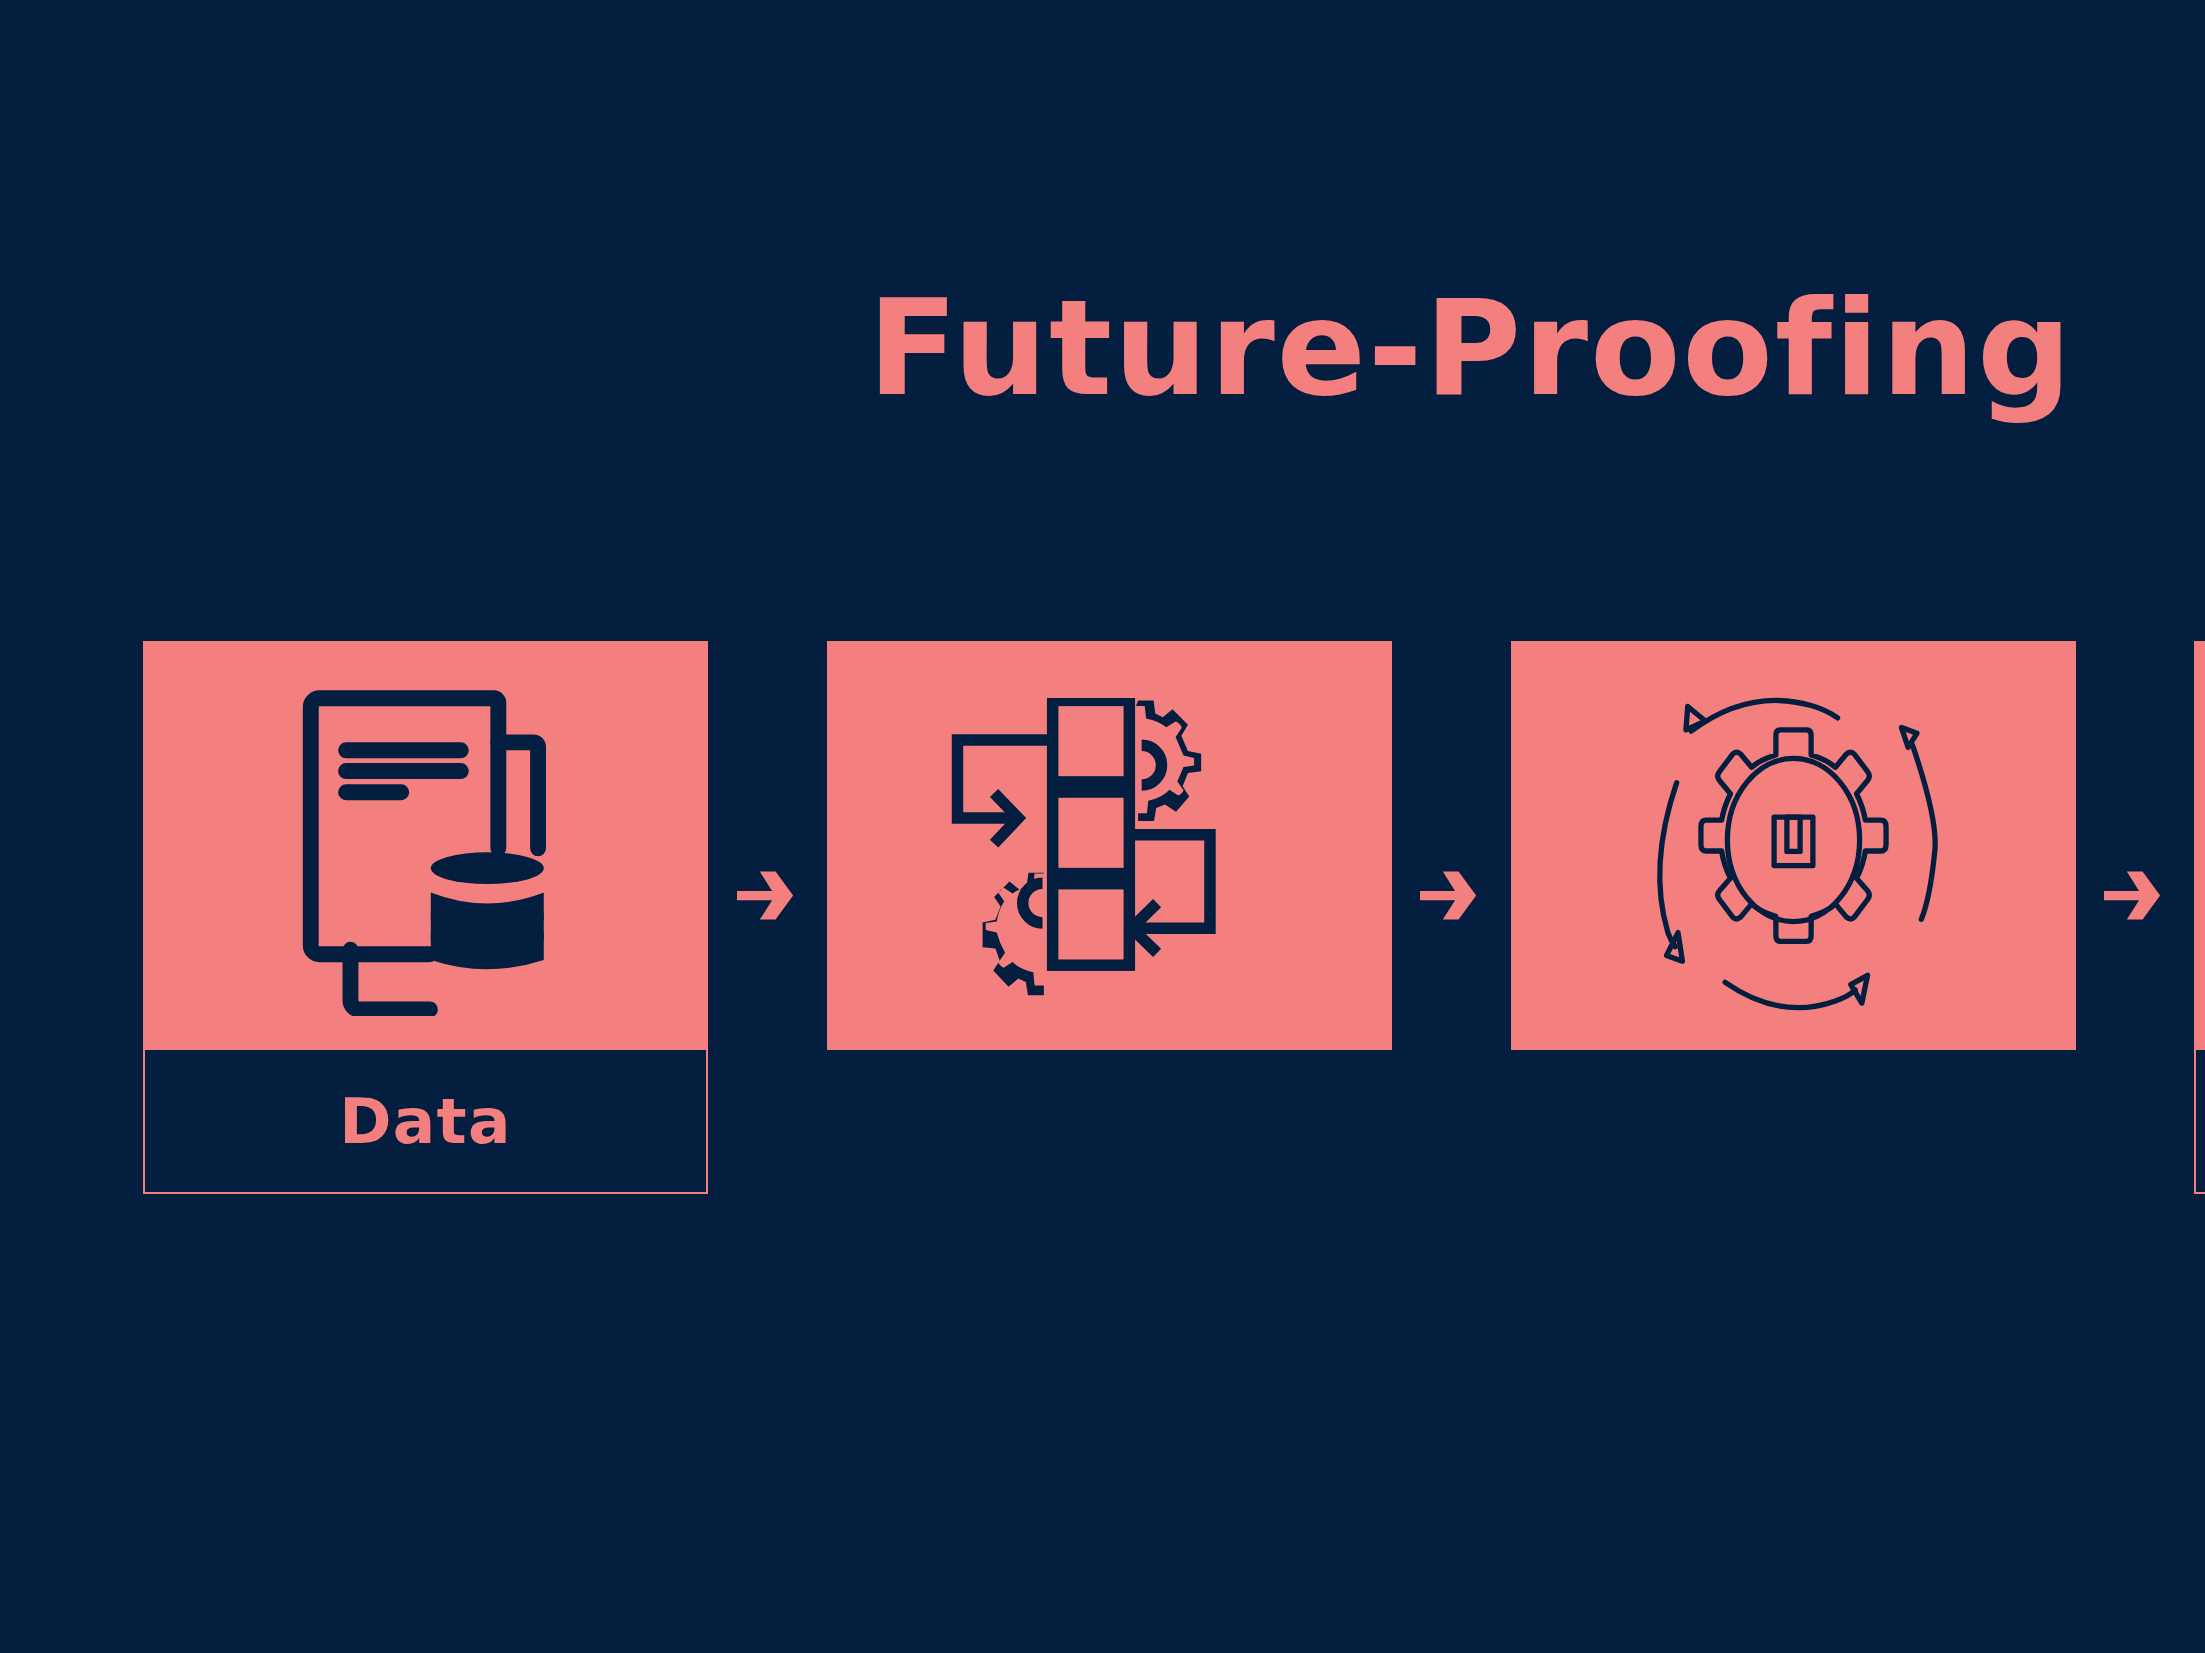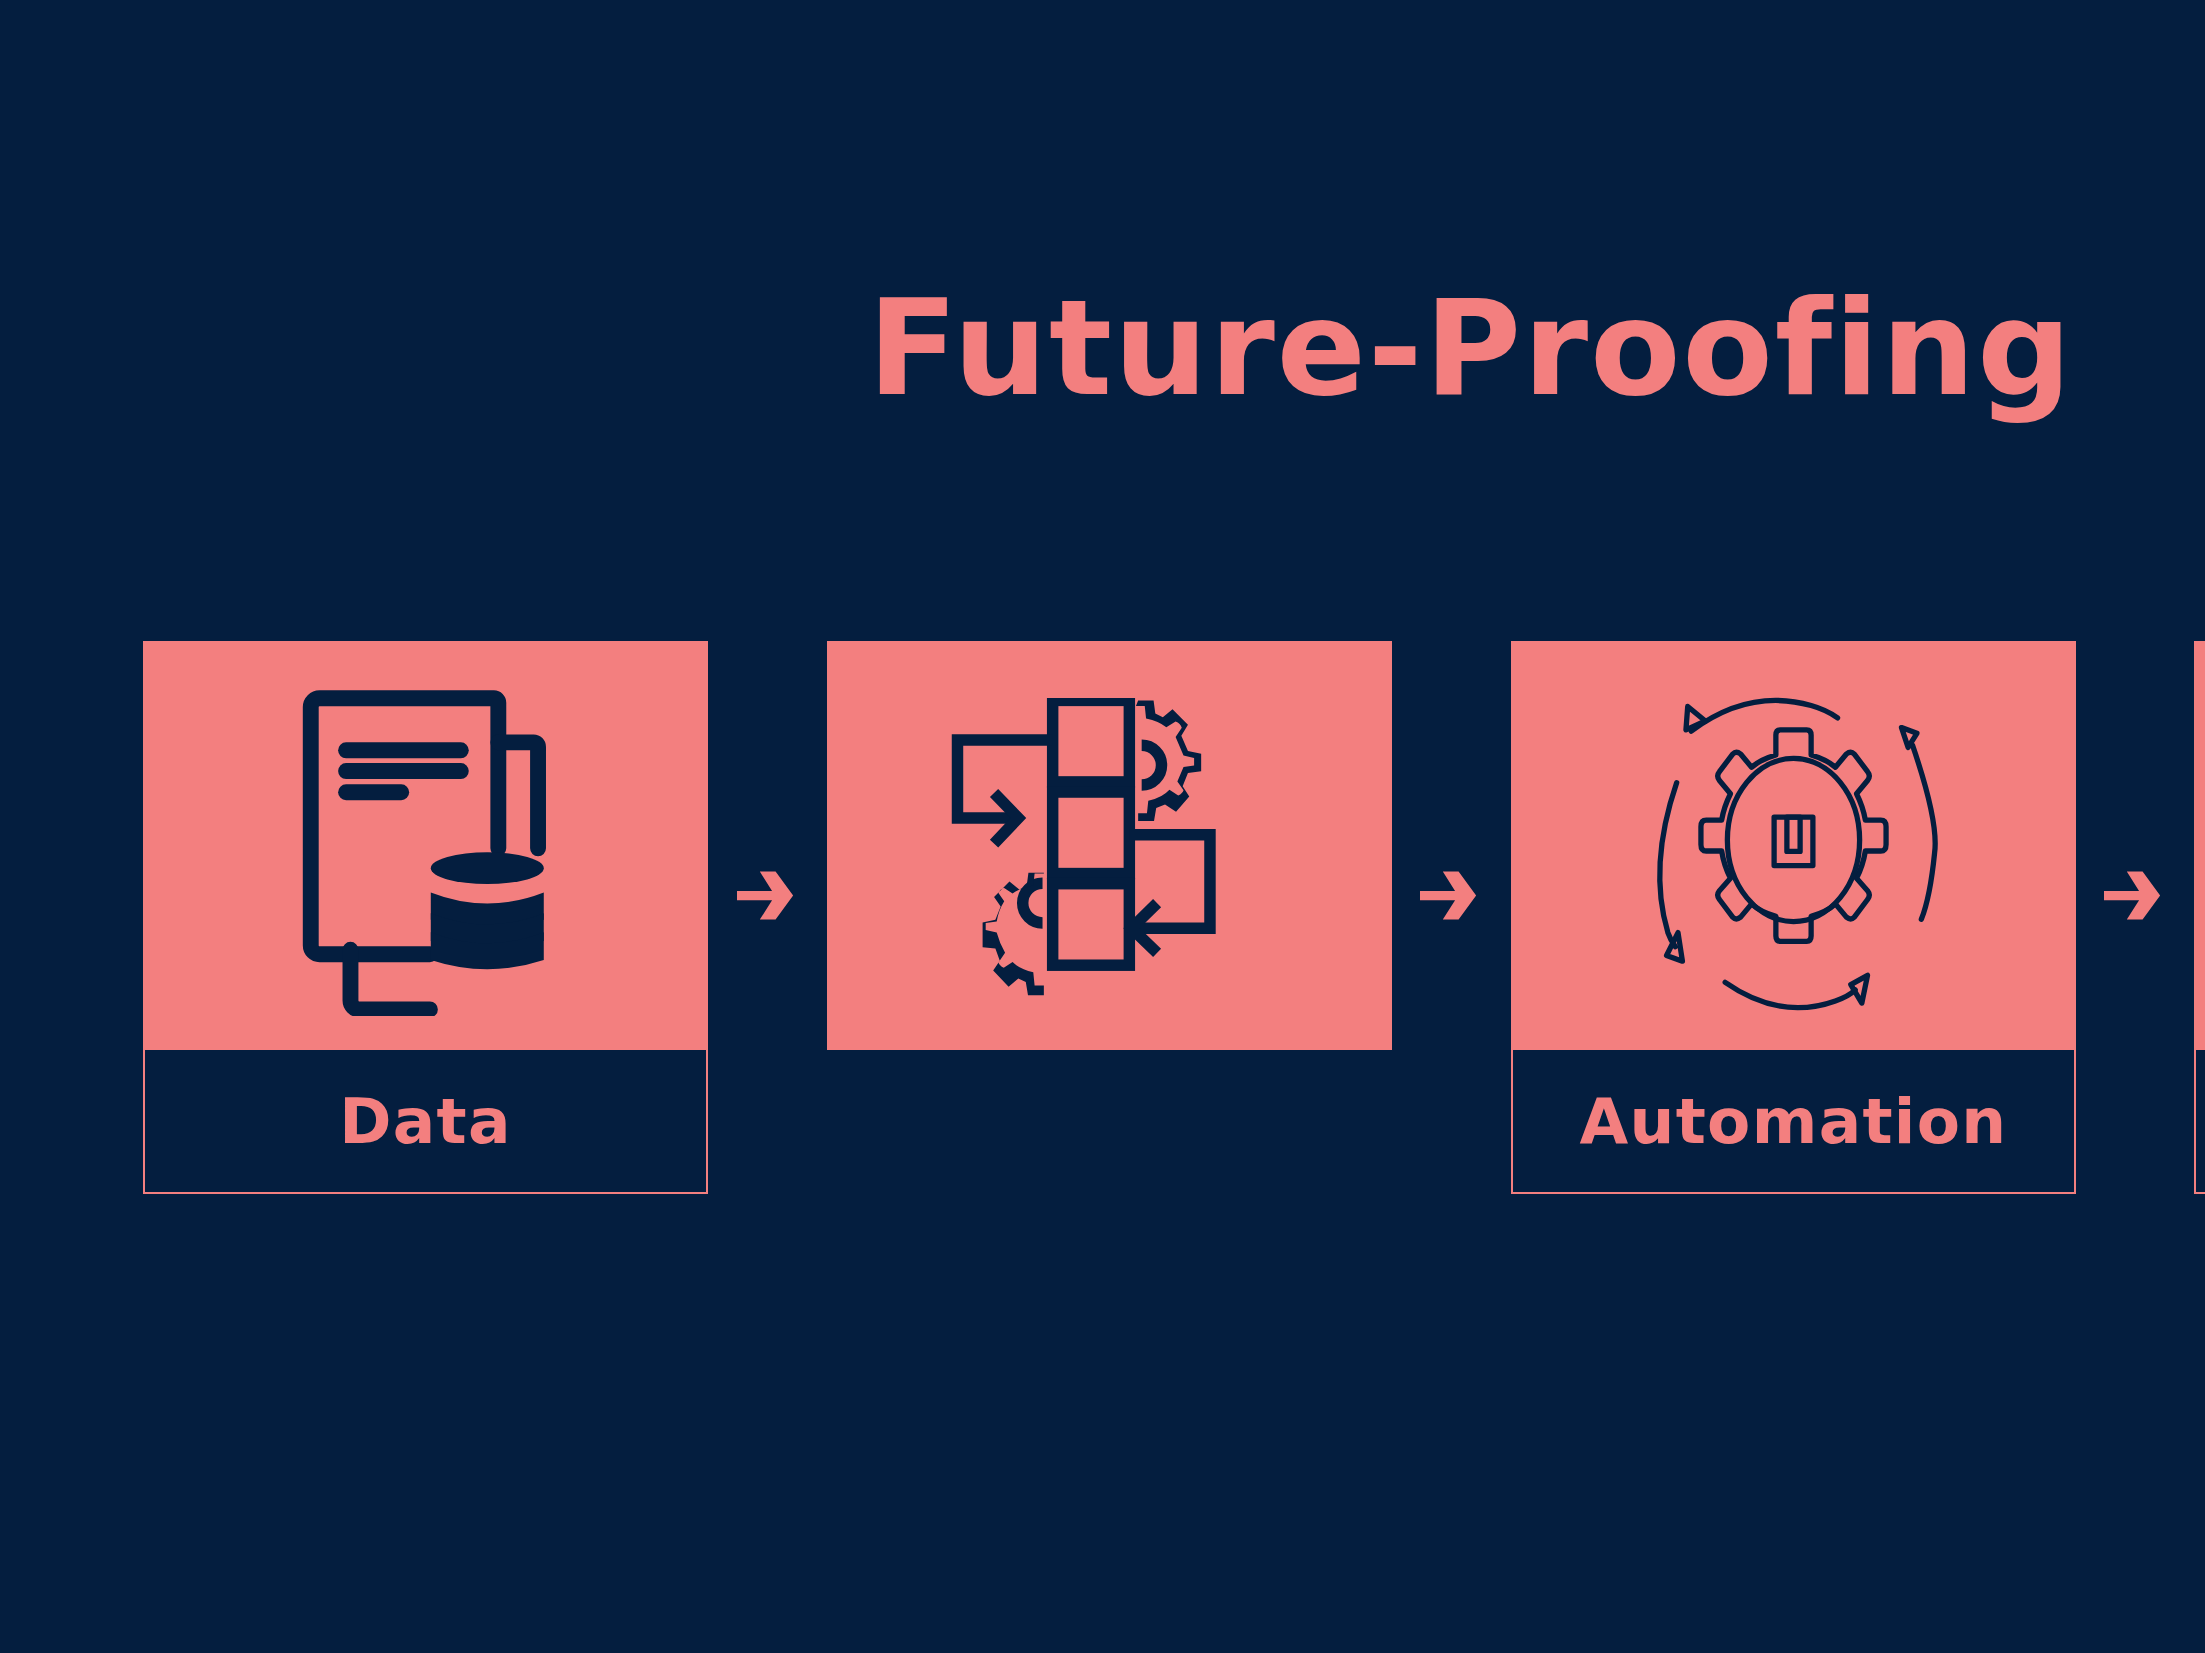--- a/index.html
+++ b/index.html
@@ -106,23 +106,20 @@
         <polygon points="118,600 128,665 92,652"></polygon>
         <path d="M225 713 Q350 800 475 755 Q505 745 520 730"></path>
         <polygon points="548,697 535,760 510,718"></polygon>
         <path d="M350 140 h60 q10 0 10 12 v45 q35 10 55 28 l25 -30 q10 -8 18 0 l30 40 q8 10 0 20 l-25 30 q15 30 20 60 h35 q12 0 12 15 v40 q0 15 -12 15 h-35 q-5 32 -20 62 l25 28 q8 10 0 20 l-30 40 q-8 8 -18 0 l-25 -30 q-20 18 -55 28 v45 q0 12 -10 12 h-60 q-10 0 -10 -12 v-45 q-35 -10 -55 -28 l-25 30 q-10 8 -18 0 l-30 -40 q-8 -10 0 -20 l25 -28 q-15 -30 -20 -62 h-35 q-12 0 -12 -15 v-40 q0 -15 12 -15 h35 q5 -30 20 -60 l-25 -30 q-8 -10 0 -20 l30 -40 q8 -8 18 0 l25 30 q20 -18 55 -28 v-45 q0 -12 10 -12 Z"></path>
         <ellipse cx="380" cy="390" rx="150" ry="185"></ellipse>
         <rect x="336" y="338" width="88" height="110"></rect>
         <rect x="365" y="338" width="30" height="78"></rect>
       </g>
     </svg>
   </div>
-  <div class="label-area">
-    <span>Automation</span>
-  </div>
 </div>
 
 <svg class="arrow" style="left:2104px;" viewBox="0 0 130 110">
   <polygon fill="#f37f7f" points="0,45 80,45 52,0 88,0 128,55 88,110 52,110 80,66 0,66"></polygon>
 </svg>
 
 <div class="card" style="left:2194px;">
   <div class="icon-area">
     
   </div>

